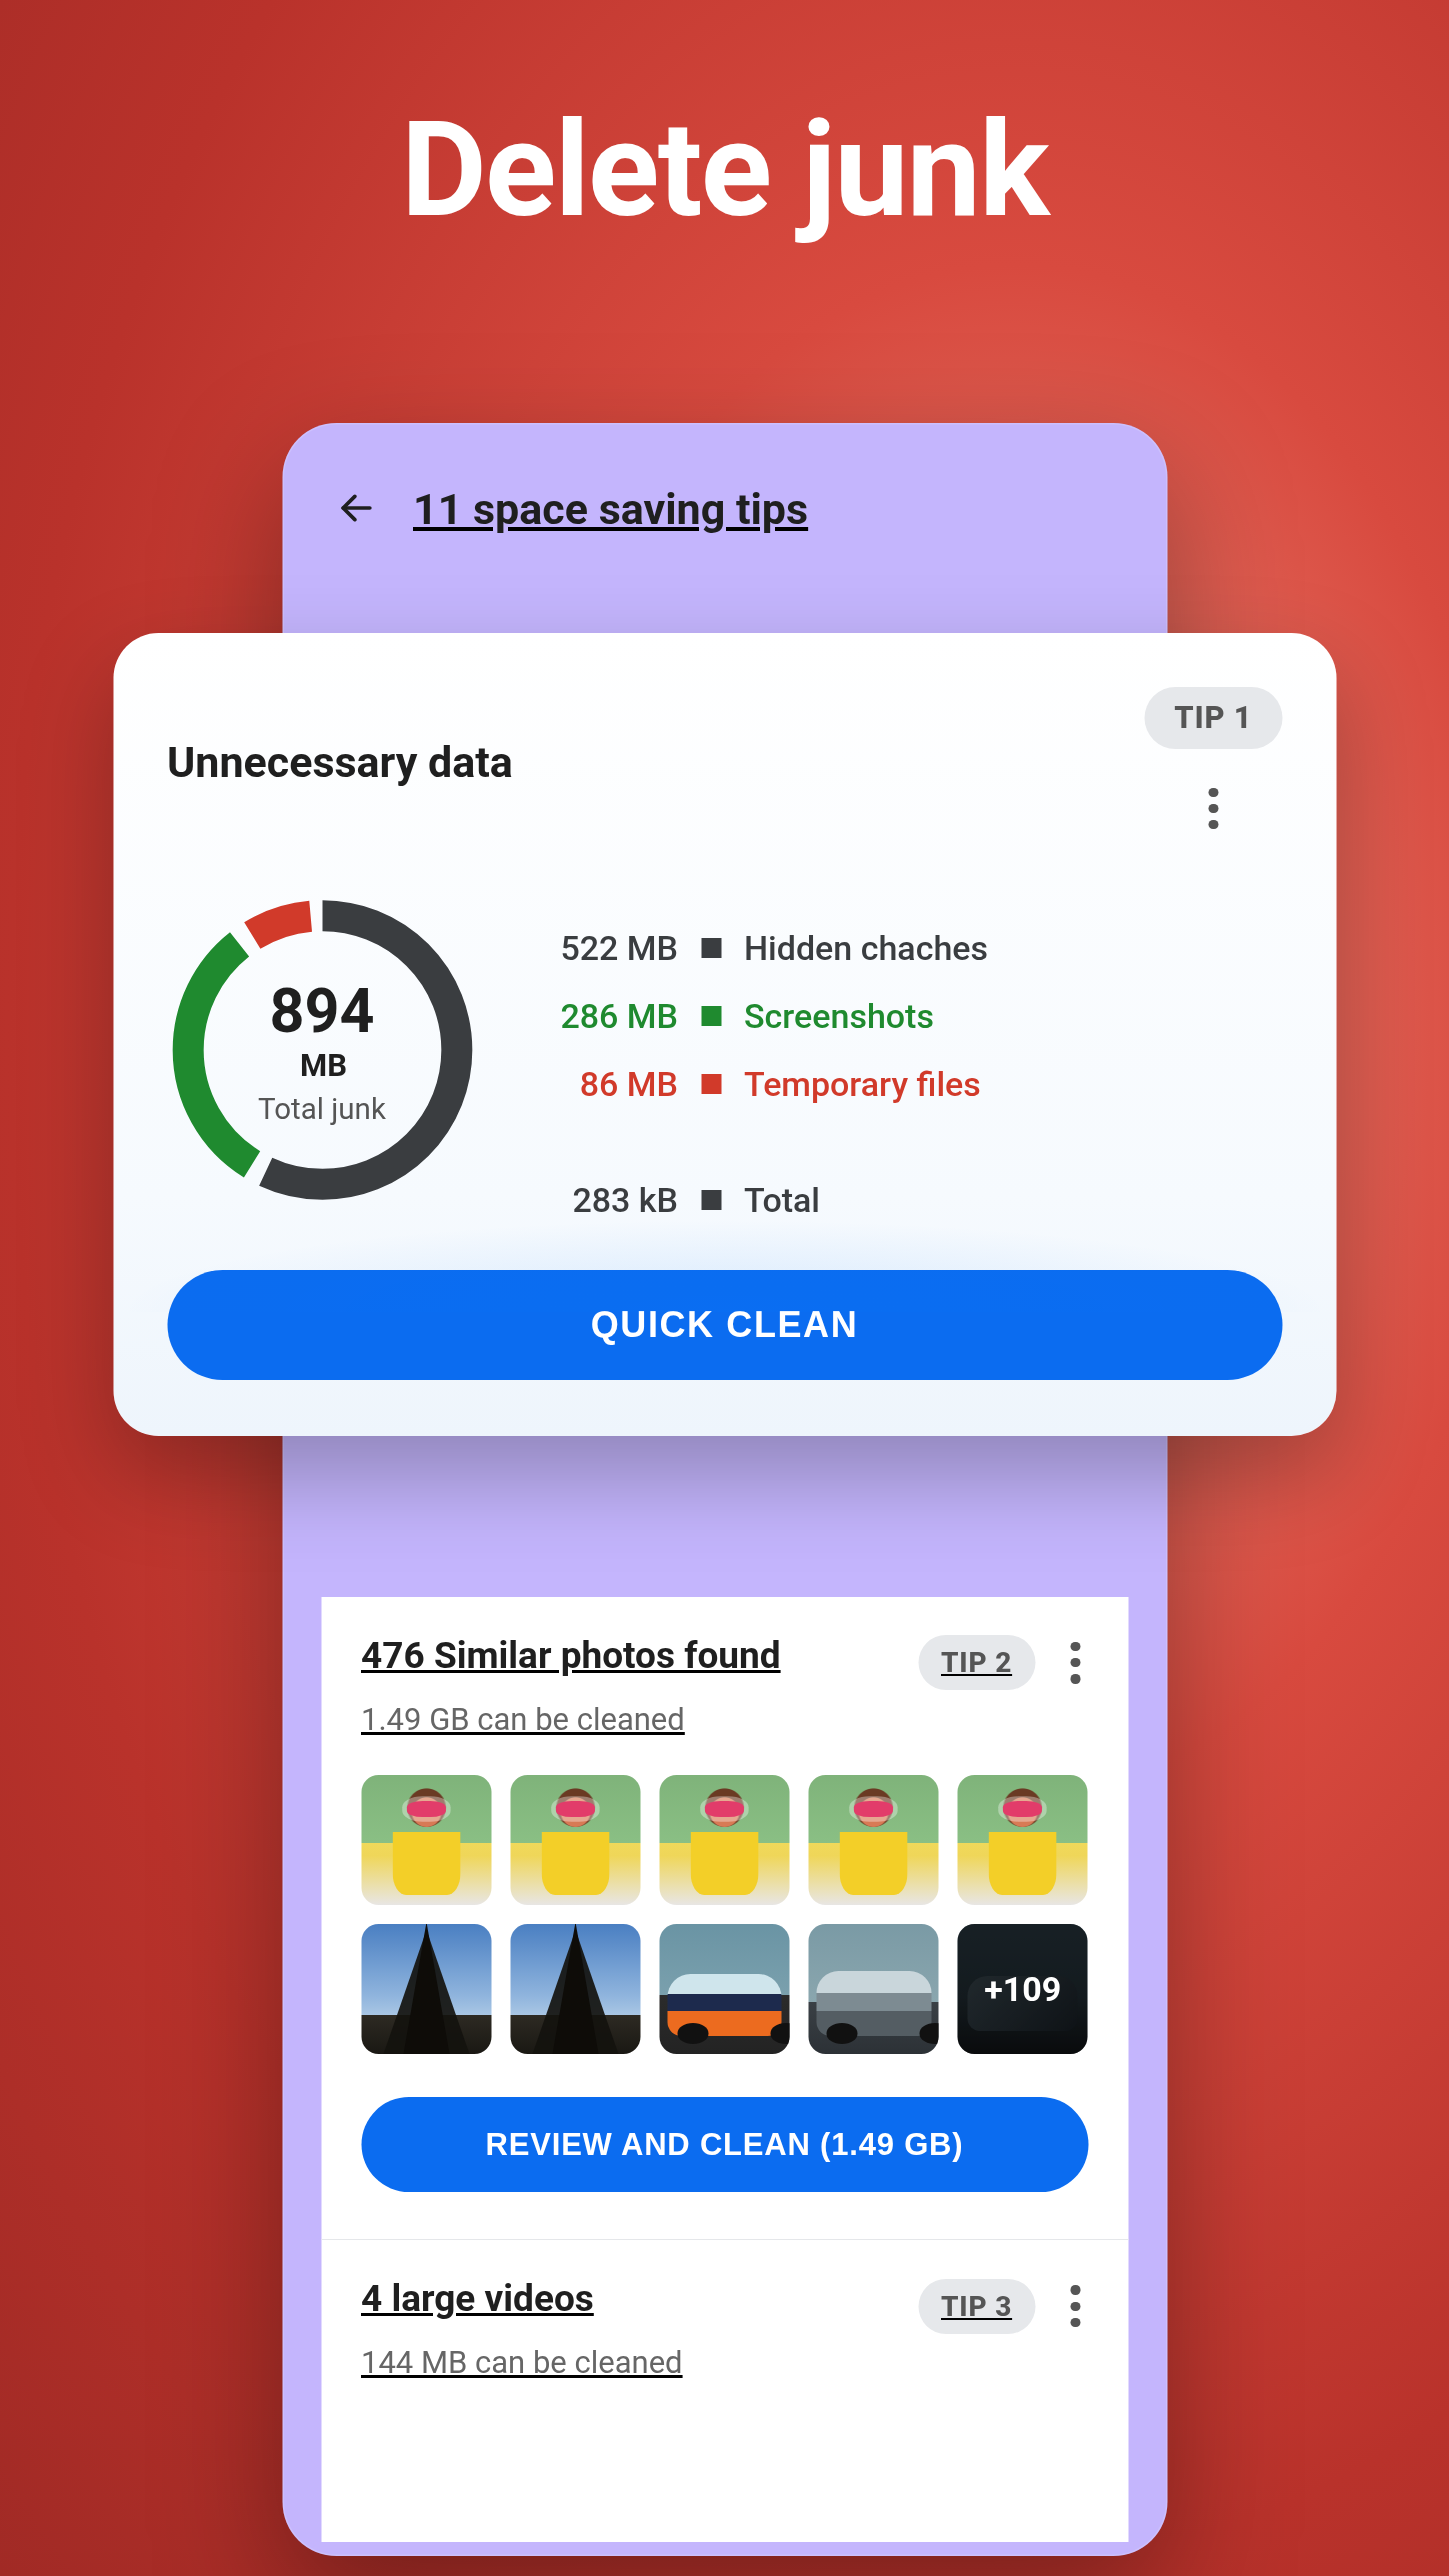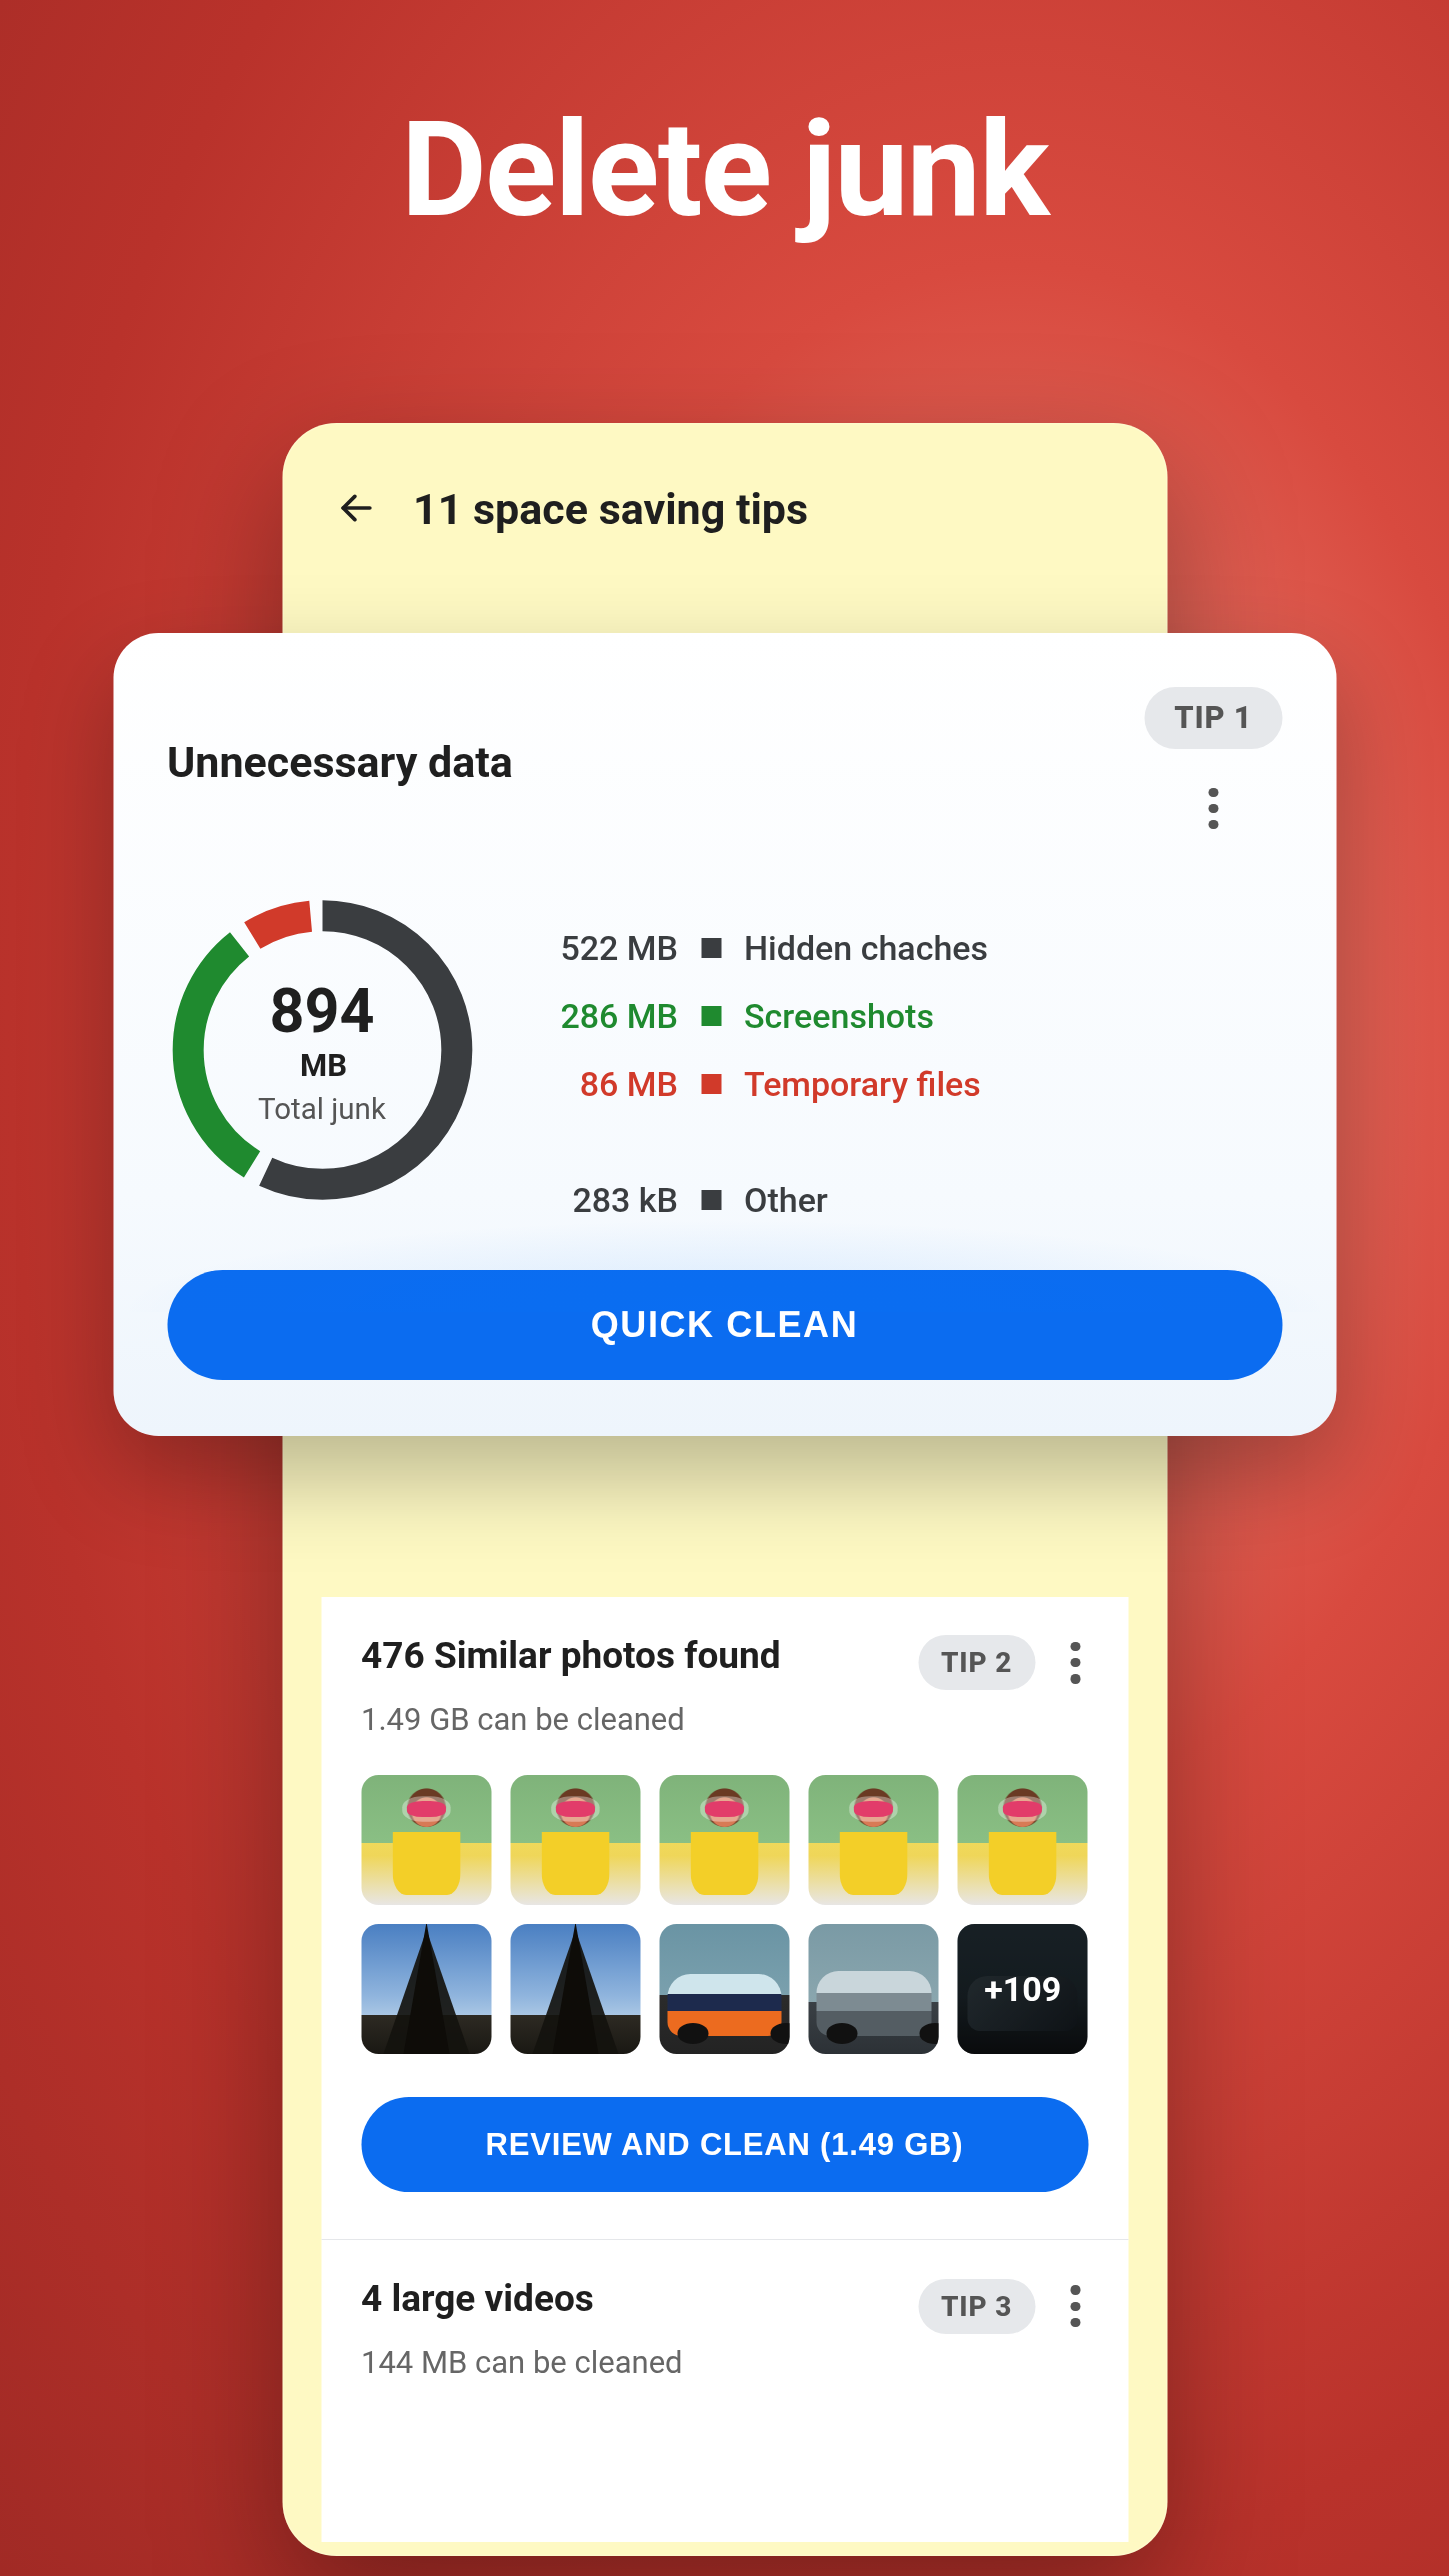--- a/index.html
+++ b/index.html
@@ -25,25 +25,26 @@
     letter-spacing: -1.6px;
   }
 
   
   .phone {
     position: absolute;
     top: 423px;
     left: 50%;
     transform: translateX(-50%);
     width: 885px;
-    background: #fef9c3;
+    background: #c4b5fd;
     border-radius: 54px;
     box-shadow: 0 47px 124px rgba(0,0,0,.35), 0 0 0 1.6px rgba(255,255,255,.15) inset;
     overflow: hidden;
     padding-bottom: 14px;
+    text-decoration: underline;
   }
 
   .phone-header {
     display: flex;
     align-items: center;
     gap: 37px;
     padding: 61px 54px 31px 54px;
   }
   .back-arrow svg { width: 40px; height: 40px; }
   .phone-title {
@@ -464,20 +465,20 @@
         <span class="legend-label">Screenshots</span>
       </div>
       <div class="legend-row c-red">
         <span class="legend-size">86 MB</span>
         <span class="legend-swatch sw-red"></span>
         <span class="legend-label">Temporary files</span>
       </div>
       <div class="legend-row c-dark">
         <span class="legend-size">283 kB</span>
         <span class="legend-swatch sw-dark"></span>
-        <span class="legend-label">Other</span>
+        <span class="legend-label">Total</span>
       </div>
     </div>
   </div>
 
   <button class="cta-primary">QUICK CLEAN</button>
 </div>
 
 
 </body></html>

